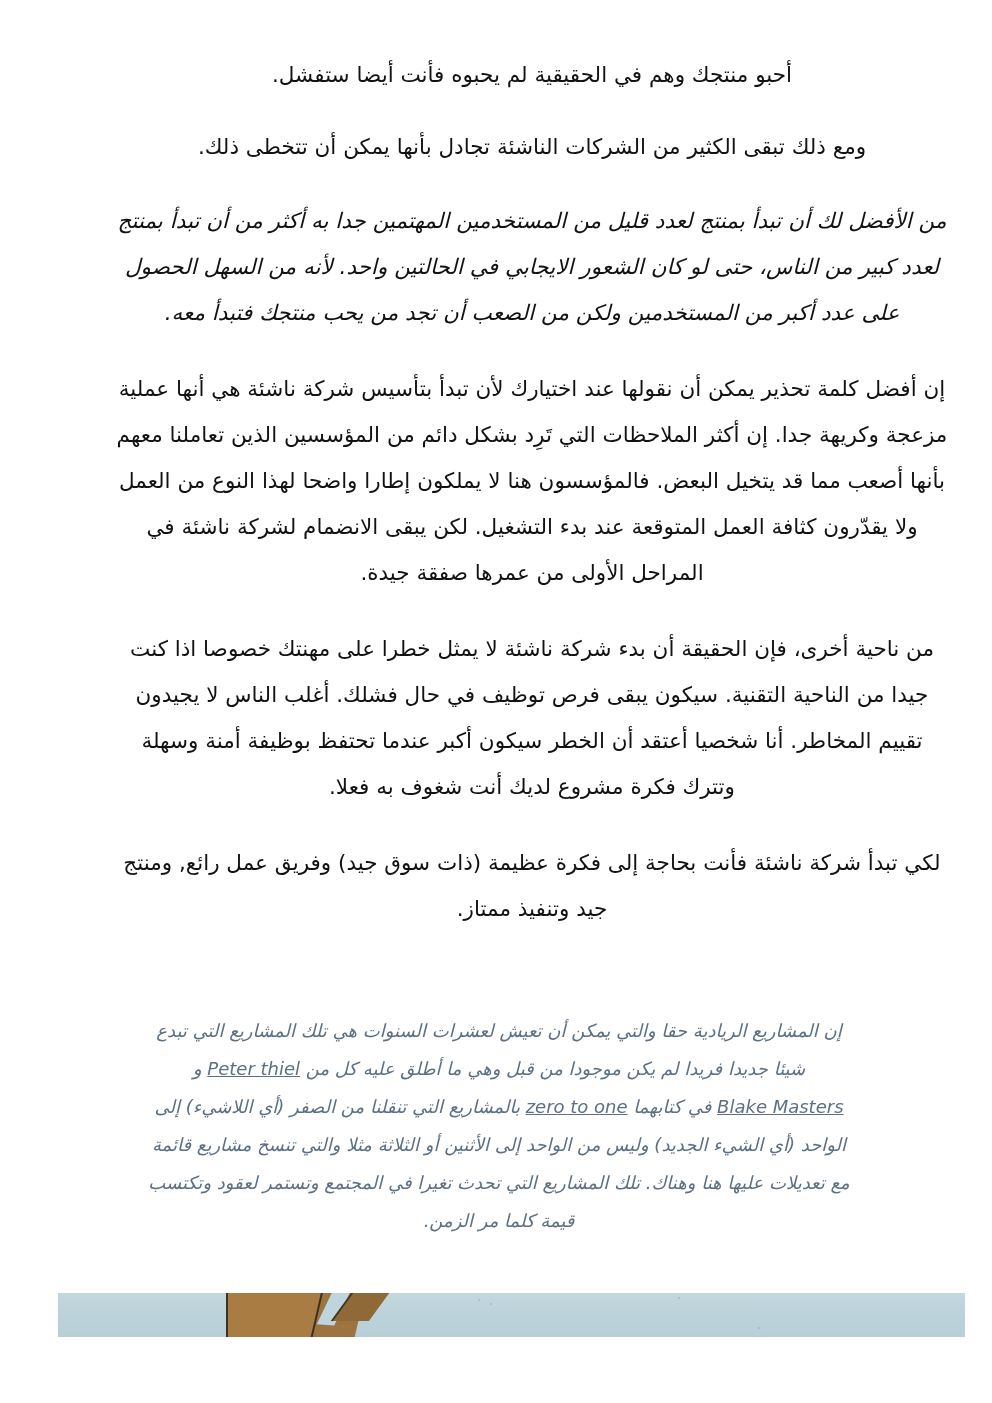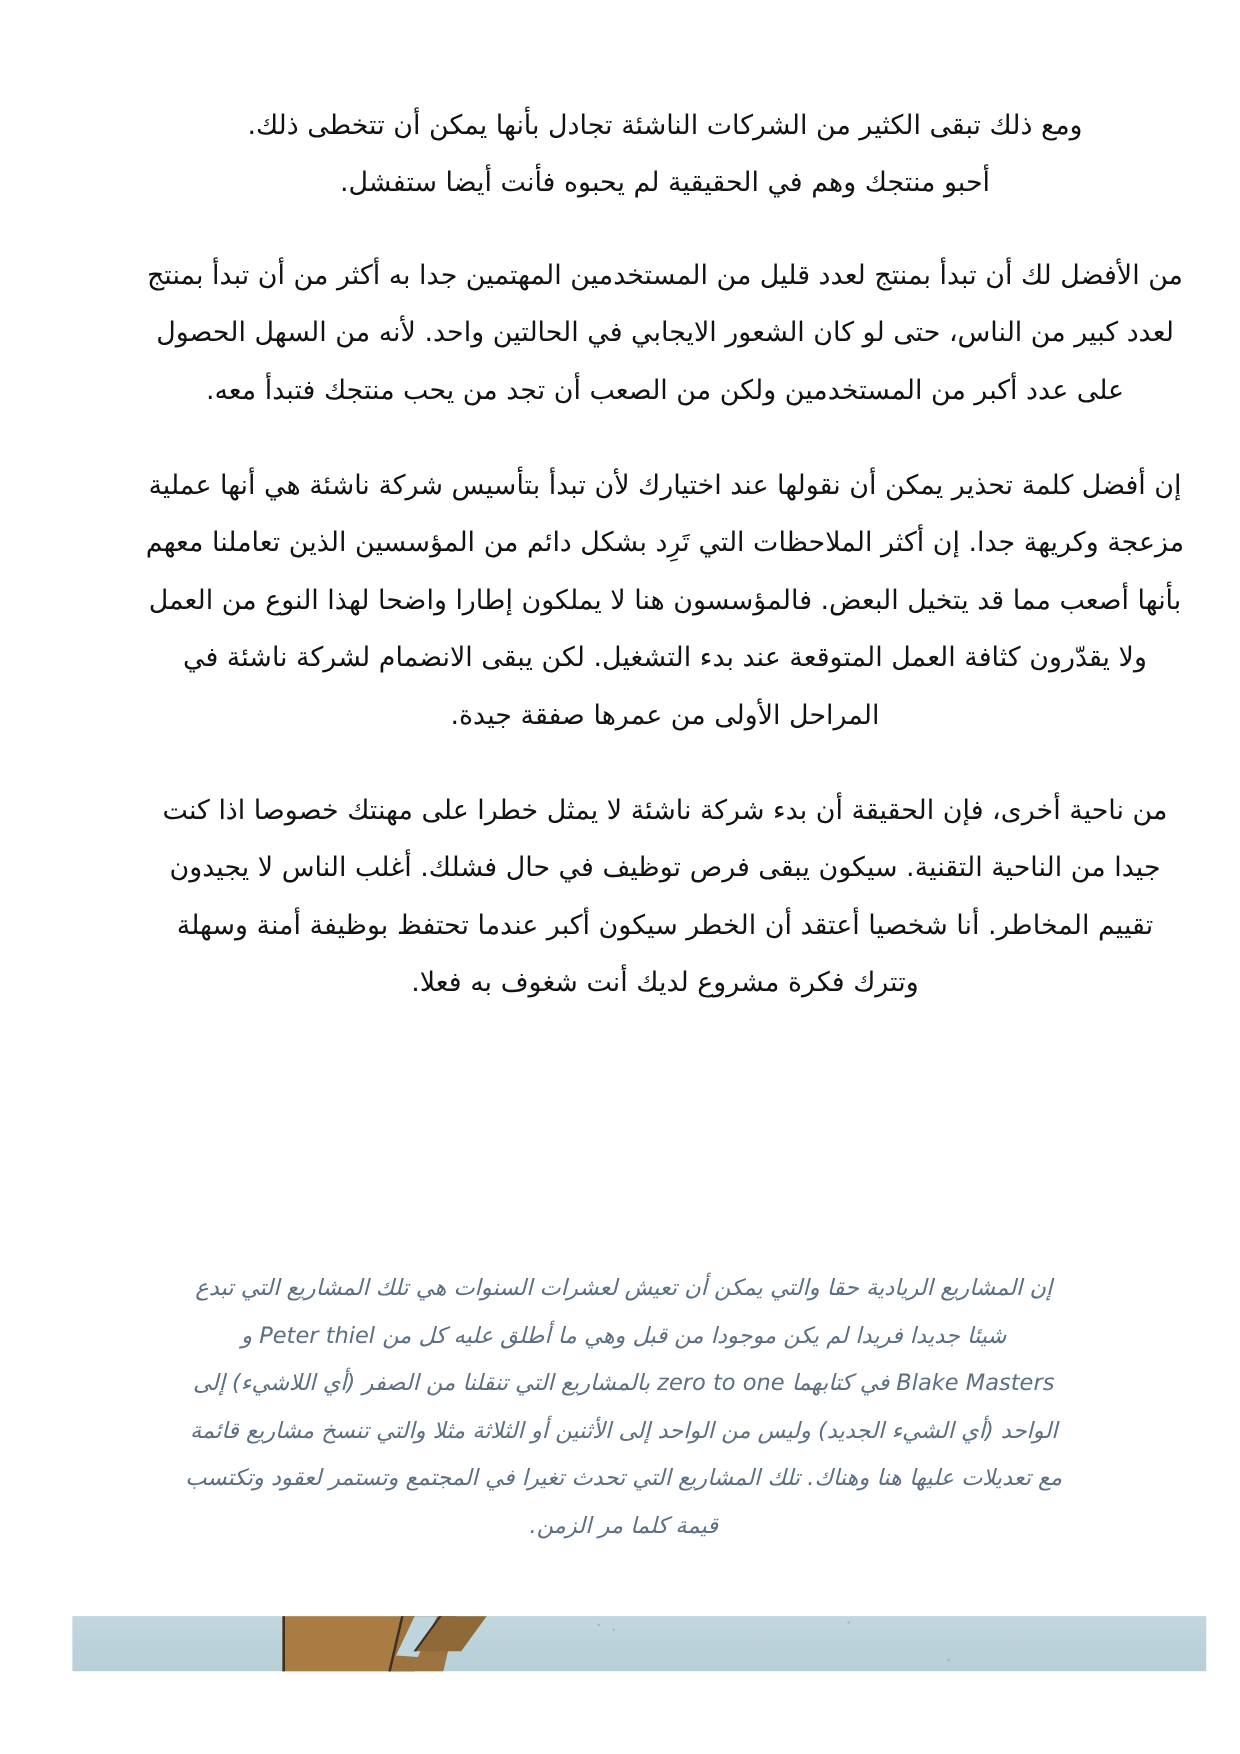--- a/index.html
+++ b/index.html
@@ -42,21 +42,21 @@
     letter-spacing: 0;
   }
 
   .para + .para {
     margin-top: 26px;
   }
 
   
   .para.p1 { margin-top: 0; }
   .para.p2 { margin-top: 26px; }
-  .para.p3 { margin-top: 28px; }
+  .para.p3 { margin-top: 28px; font-style: italic; }
   .para.p4 { margin-top: 30px; }
   .para.p5 { margin-top: 30px; }
   .para.p6 { margin-top: 30px; }
 
   .quote-block {
     position: absolute;
     left: 140px;
     top: 1012px;
     width: 718px;
     direction: rtl;
@@ -72,20 +72,21 @@
     text-align: center;
     direction: rtl;
     font-weight: 400;
   }
 
   .latin {
     font-style: italic;
     direction: ltr;
     unicode-bidi: embed;
     display: inline-block;
+    text-decoration: underline;
   }
 
   
   .figure {
     position: absolute;
     left: 58px;
     top: 1293px;
     width: 907px;
     height: 44px;
     overflow: hidden;
@@ -152,25 +153,26 @@
     border-radius: 50%;
     opacity: .6;
   }
 </style>
 </head>
 <body>
 
 <div class="page">
 
   <div class="doc-body">
+    <p class="para p1">أحبو منتجك وهم في الحقيقية لم يحبوه فأنت أيضا ستفشل.</p>
     <p class="para p2">ومع ذلك تبقى الكثير من الشركات الناشئة تجادل بأنها يمكن أن تتخطى ذلك.</p>
-    <p class="para p1">أحبو منتجك وهم في الحقيقية لم يحبوه فأنت أيضا ستفشل.</p>
     <p class="para p3">من الأفضل لك أن تبدأ بمنتج لعدد قليل من المستخدمين المهتمين جدا به أكثر من أن تبدأ بمنتج لعدد كبير من الناس، حتى لو كان الشعور الايجابي في الحالتين واحد. لأنه من السهل الحصول على عدد أكبر من المستخدمين ولكن من الصعب أن تجد من يحب منتجك فتبدأ معه.</p>
     <p class="para p4">إن أفضل كلمة تحذير يمكن أن نقولها عند اختيارك لأن تبدأ بتأسيس شركة ناشئة هي أنها عملية مزعجة وكريهة جدا. إن أكثر الملاحظات التي تَرِد بشكل دائم من المؤسسين الذين تعاملنا معهم بأنها أصعب مما قد يتخيل البعض. فالمؤسسون هنا لا يملكون إطارا واضحا لهذا النوع من العمل ولا يقدّرون كثافة العمل المتوقعة عند بدء التشغيل. لكن يبقى الانضمام لشركة ناشئة في المراحل الأولى من عمرها صفقة جيدة.</p>
     <p class="para p5">من ناحية أخرى، فإن الحقيقة أن بدء شركة ناشئة لا يمثل خطرا على مهنتك خصوصا اذا كنت جيدا من الناحية التقنية. سيكون يبقى فرص توظيف في حال فشلك. أغلب الناس لا يجيدون تقييم المخاطر. أنا شخصيا أعتقد أن الخطر سيكون أكبر عندما تحتفظ بوظيفة أمنة وسهلة وتترك فكرة مشروع لديك أنت شغوف به فعلا.</p>
+    <p class="para p6">لكي تبدأ شركة ناشئة فأنت بحاجة إلى فكرة عظيمة (ذات سوق جيد) وفريق عمل رائع, ومنتج جيد وتنفيذ ممتاز.</p>
   </div>
 
   <div class="quote-block">
     <p class="quote-text">إن المشاريع الريادية حقا والتي يمكن أن تعيش لعشرات السنوات هي تلك المشاريع التي تبدع شيئا جديدا فريدا لم يكن موجودا من قبل وهي ما أطلق عليه كل من <span class="latin">Peter thiel</span> و <span class="latin">Blake Masters</span> في كتابهما <span class="latin">zero to one</span> بالمشاريع التي تنقلنا من الصفر (أي اللاشيء) إلى الواحد (أي الشيء الجديد) وليس من الواحد إلى الأثنين أو الثلاثة مثلا  والتي تنسخ مشاريع قائمة مع تعديلات عليها هنا وهناك. تلك المشاريع التي تحدث تغيرا في المجتمع وتستمر لعقود وتكتسب قيمة كلما مر الزمن.</p>
   </div>
 
   <div class="figure">
     <div class="sky"></div>
     <div class="trunk"></div>
     <div class="branch-a"></div>

